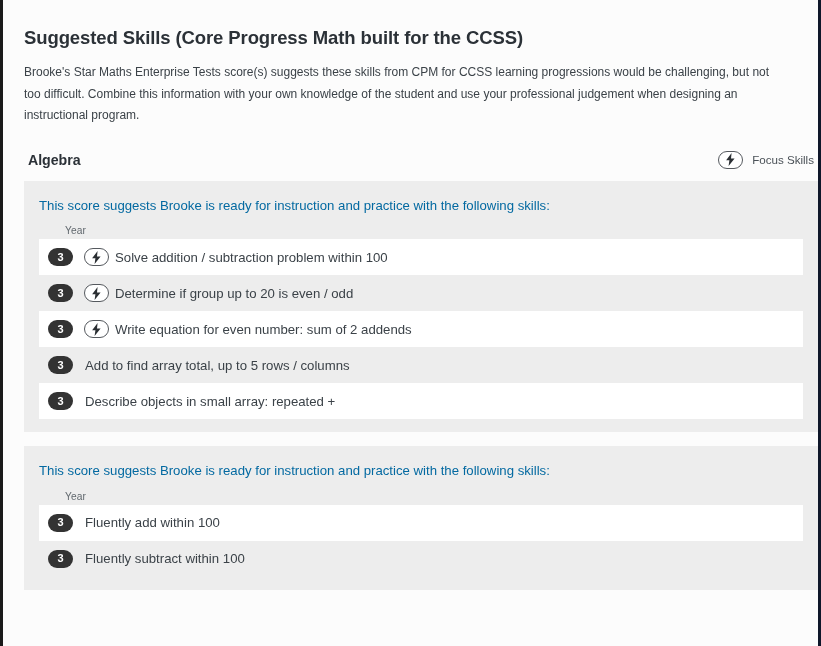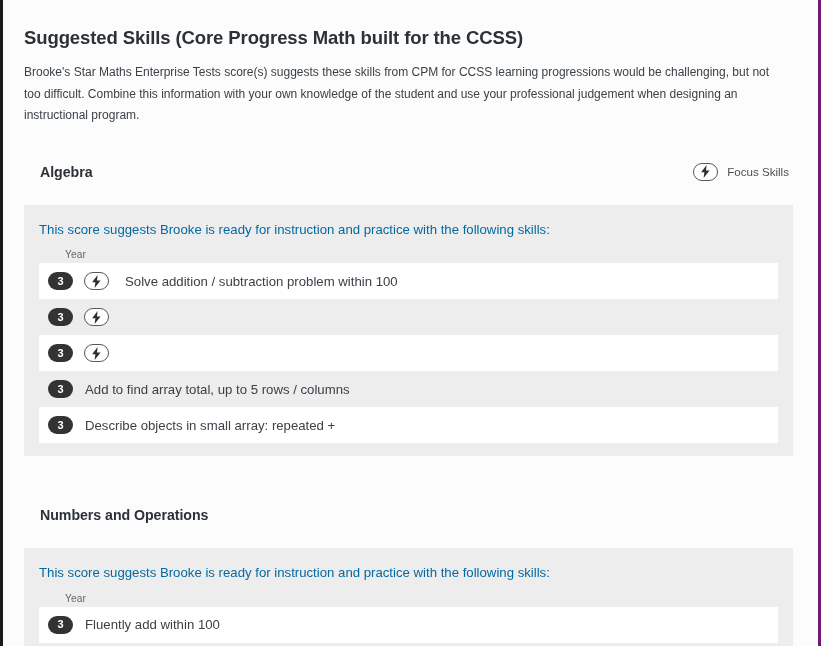--- a/index.html
+++ b/index.html
@@ -15,23 +15,22 @@
     font-family: "Liberation Sans", sans-serif;
     color: #2e3338;
     overflow: hidden;
   }
   .page-frame {
     position: relative;
     width: 821px;
     height: 646px;
     background: #fcfcfc;
     border-left: 3px solid #1a1a1a;
-    border-right: 3px solid #701a75;
+    border-right: 3px solid #0f172a;
     padding-left: 21px;
-    padding-right: 25px;
     overflow: hidden;
   }
 
   
   .page-title {
     margin: 0;
     padding-top: 27px;
     font-size: 18.5px;
     font-weight: bold;
     letter-spacing: -0.1px;
@@ -52,21 +51,21 @@
   .domain-row {
     position: relative;
     display: flex;
     align-items: center;
     justify-content: space-between;
     margin-top: 21px;
     margin-bottom: 9px;
     padding-right: 4px;
   }
   .domain-title {
-    margin: 16px;
+    margin: 4px;
     font-size: 14.2px;
     font-weight: bold;
     color: #2b3137;
     letter-spacing: -0.05px;
   }
   .focus-legend {
     display: flex;
     align-items: center;
     gap: 9px;
     margin-left: 45px;
@@ -145,21 +144,21 @@
     font-size: 11px;
     font-weight: bold;
     line-height: 1;
   }
   .row-bolt {
     margin-left: 11px;
   }
   .skill-label {
     font-size: 13.2px;
     color: #3b4248;
-    margin-left: 16px;
+    margin-left: 6px;
     white-space: nowrap;
   }
   .skill-label.no-bolt {
     margin-left: 12px;
   }
 
   .section-gap { height: 14px; }
 </style>
 </head>
 <body>
@@ -195,43 +194,42 @@
 </span>
             <span class="skill-label">Solve addition / subtraction problem within 100</span>
           </div>
           <div class="skill-row alt">
             <span class="year-badge">3</span>
             <span class="bolt-pill row-bolt">
   <svg width="11" height="13" viewBox="0 0 11 13" aria-hidden="true">
     <path d="M6.6 0 L1.1 7.3 L4.4 7.3 L3.6 13 L9.6 5.4 L6.0 5.4 Z" fill="#2b2f33"></path>
   </svg>
 </span>
+            <span class="skill-label">Determine if group up to 20 is even / odd</span>
           </div>
           <div class="skill-row">
             <span class="year-badge">3</span>
             <span class="bolt-pill row-bolt">
   <svg width="11" height="13" viewBox="0 0 11 13" aria-hidden="true">
     <path d="M6.6 0 L1.1 7.3 L4.4 7.3 L3.6 13 L9.6 5.4 L6.0 5.4 Z" fill="#2b2f33"></path>
   </svg>
 </span>
+            <span class="skill-label">Write equation for even number: sum of 2 addends</span>
           </div>
           <div class="skill-row alt">
             <span class="year-badge">3</span>
             <span class="skill-label no-bolt">Add to find array total, up to 5 rows / columns</span>
           </div>
           <div class="skill-row">
             <span class="year-badge">3</span>
             <span class="skill-label no-bolt">Describe objects in small array: repeated +</span>
           </div>
         </div>
       </div>
       <div class="section-gap"></div>
-      <div class="domain-row">
-        <h2 class="domain-title">Numbers and Operations</h2>
-      </div>
       <div class="skill-card">
         <p class="card-sub">This score suggests Brooke is ready for instruction and practice with the following skills:</p>
         <div class="skills-table">
           <div class="col-head">Year</div>
           <div class="skill-row">
             <span class="year-badge">3</span>
             <span class="skill-label no-bolt">Fluently add within 100</span>
           </div>
           <div class="skill-row alt">
             <span class="year-badge">3</span>

